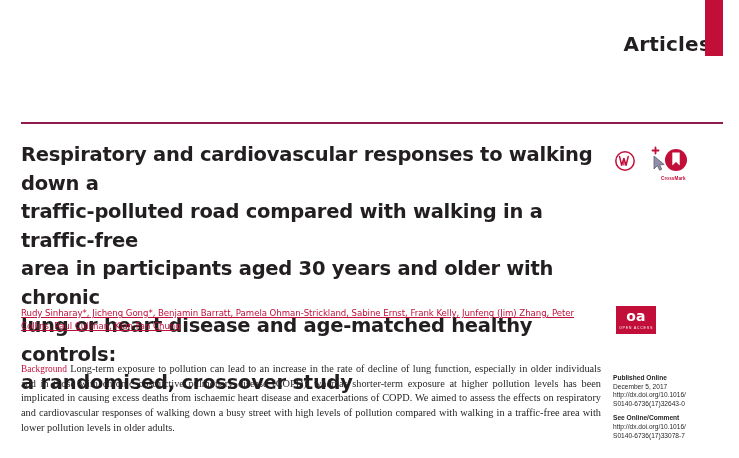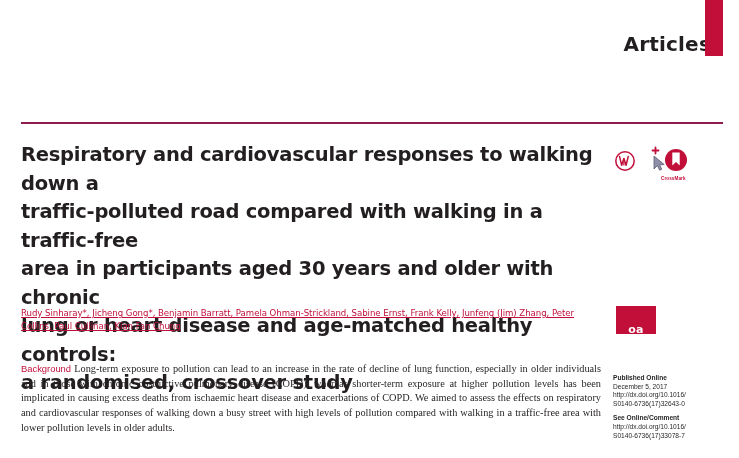--- a/index.html
+++ b/index.html
@@ -117,23 +117,23 @@
     top: 306px;
     width: 40px;
     height: 28px;
     background: #c10f3a;
     color: #ffffff;
     text-align: center;
   }
   #open-access-oa {
     font-family: "DejaVu Sans", sans-serif;
     font-weight: bold;
-    font-size: 11px;
+    font-size: 14px;
     line-height: 17px;
-    padding-top: 15px;
+    padding-top: 2px;
     letter-spacing: 0.3px;
   }
   #open-access-caption {
     font-family: "Liberation Sans", sans-serif;
     font-size: 3.7px;
     letter-spacing: 0.7px;
     line-height: 6px;
     opacity: 0.92;
   }
 
@@ -154,21 +154,21 @@
   }
   #summary-body {
     font-family: "Liberation Serif", serif;
     font-size: 10.3px;
     line-height: 14.6px;
     color: #231f20;
     text-align: justify;
   }
   #summary-background-label {
     color: #c10f3a;
-    font-family: Liberation Sans, sans-serif;
+    font-family: Liberation Serif, serif;
     font-size: 9.4px;
     font-weight: normal;
   }
 
   
   #side-notes {
     position: absolute;
     left: 613px;
     top: 374px;
     width: 122px;

